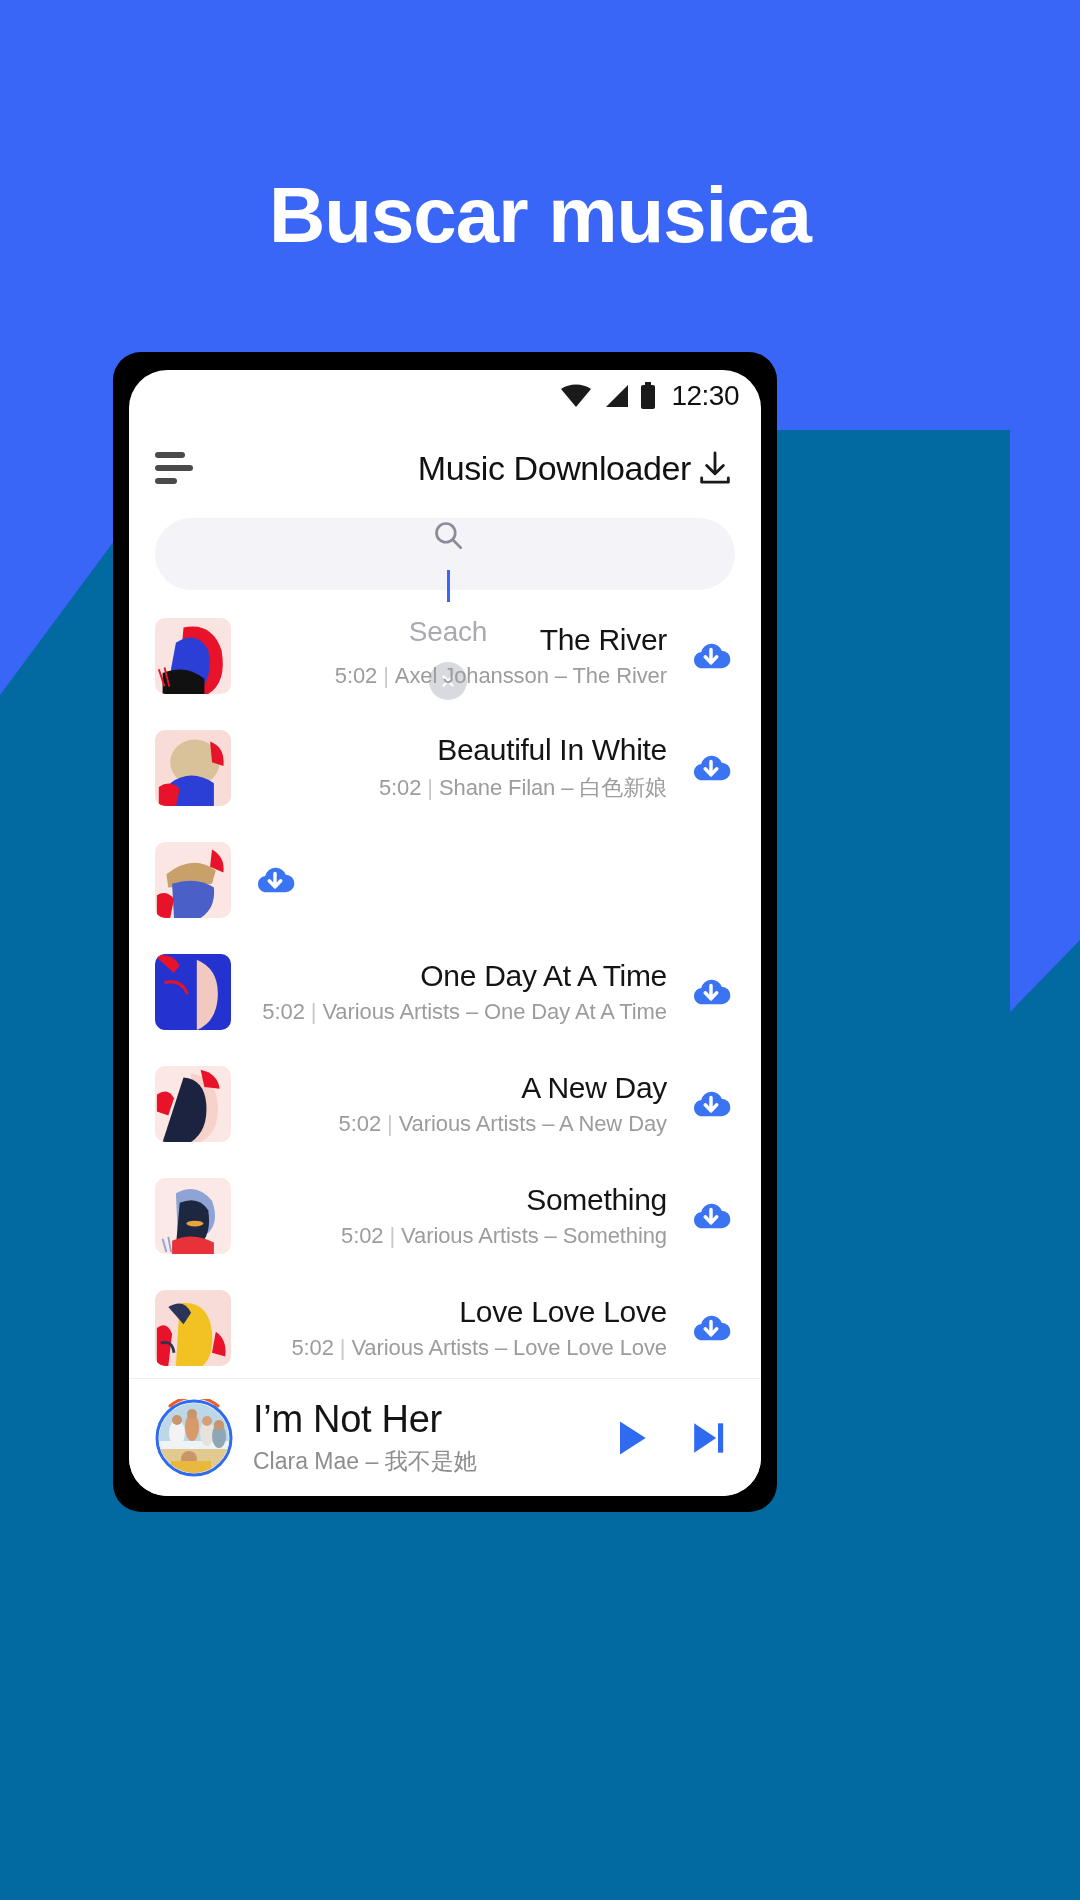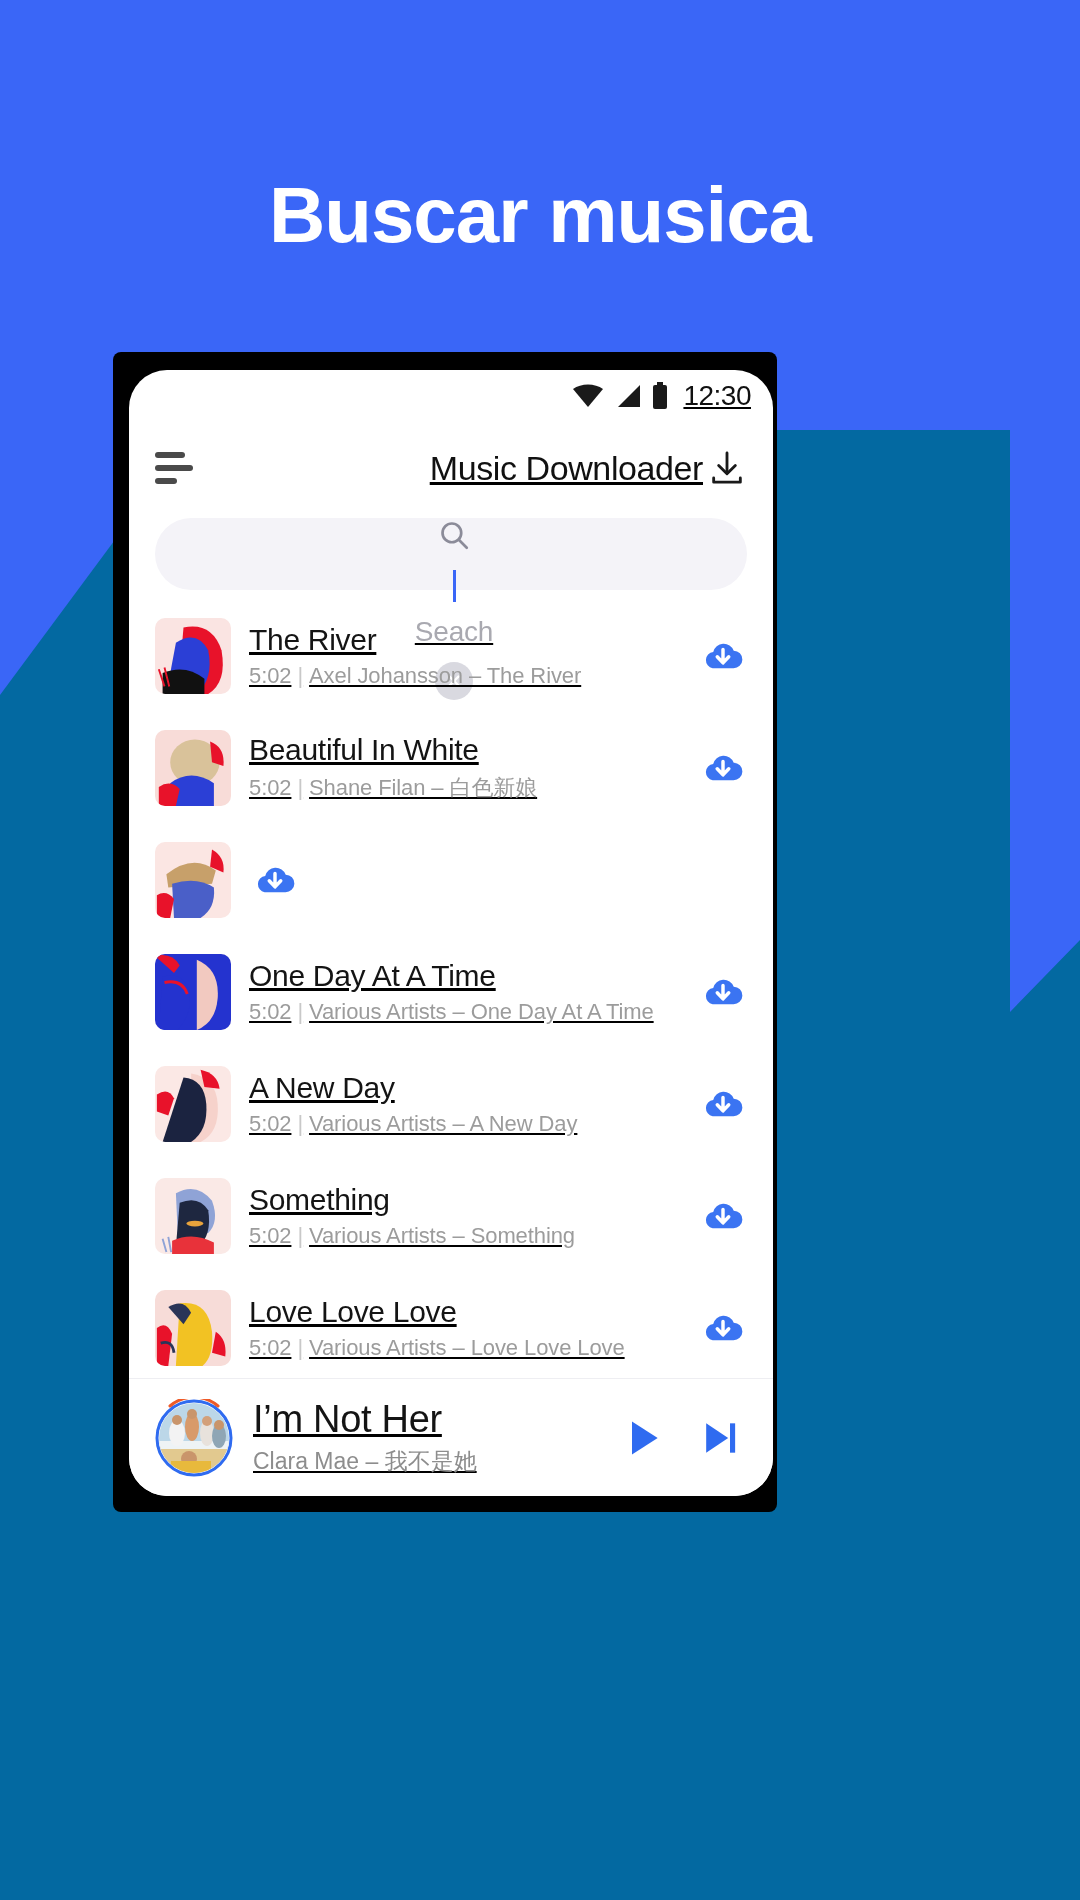--- a/index.html
+++ b/index.html
@@ -56,23 +56,22 @@
   }
 
   
   .phone {
     position: absolute;
     left: 113px;
     top: 352px;
     width: 664px;
     height: 1160px;
     background: #000000;
-    border-radius: 8px;
-    padding: 18px 4px 16px 16px;
-    text-decoration: underline;
+    border-radius: 28px;
+    padding: 18px 16px 16px 16px;
   }
   .screen {
     width: 100%;
     height: 100%;
     background: #ffffff;
     border-radius: 38px;
     overflow: hidden;
     position: relative;
     display: flex;
     flex-direction: column;
@@ -164,20 +163,21 @@
     flex: 1 1 auto;
     overflow: hidden;
     padding-top: 10px;
   }
   .song-row {
     display: flex;
     align-items: center;
     padding: 0 24px 0 26px;
     height: 112px;
     gap: 18px;
+    text-align: right;
   }
   .art {
     width: 76px; height: 76px;
     border-radius: 10px;
     flex: 0 0 auto;
     overflow: hidden;
     position: relative;
   }
   .art svg { display: block; width: 100%; height: 100%; }
   .song-meta { flex: 1 1 auto; min-width: 0; }

